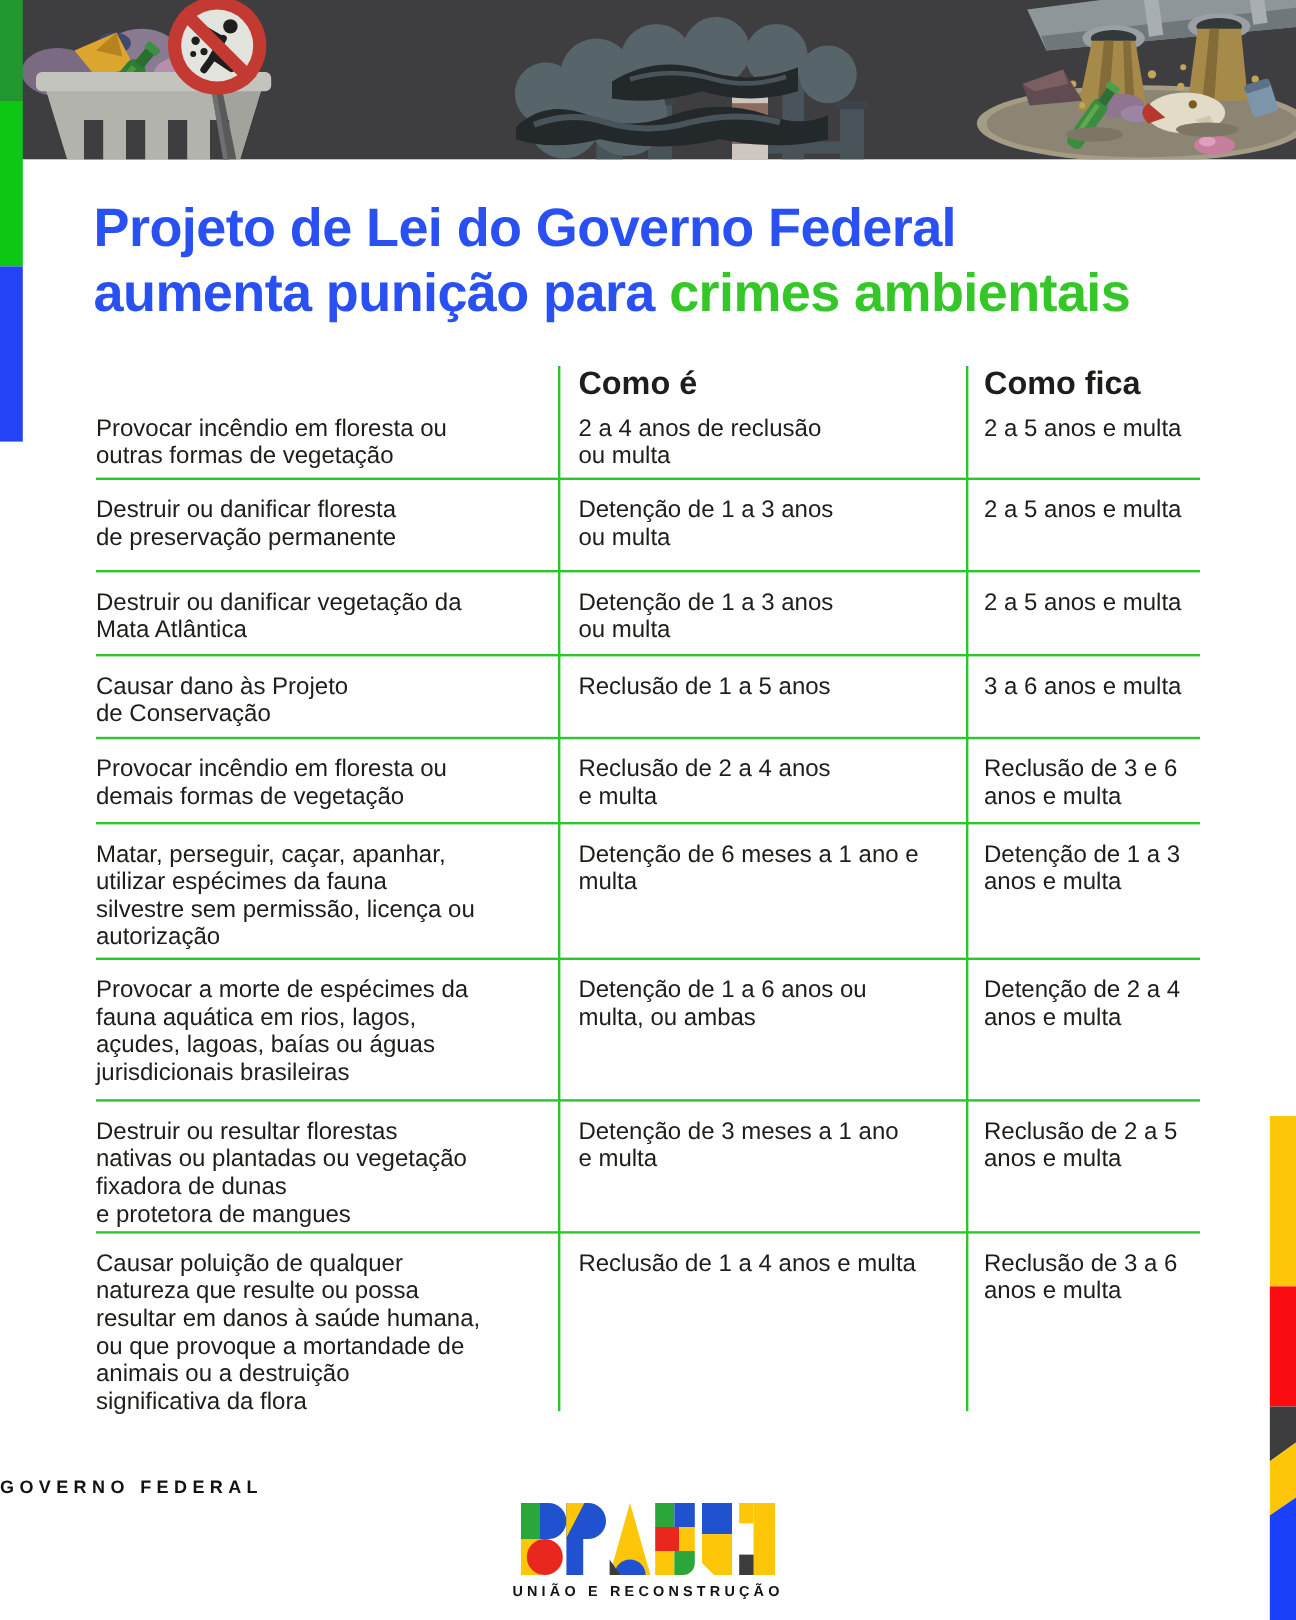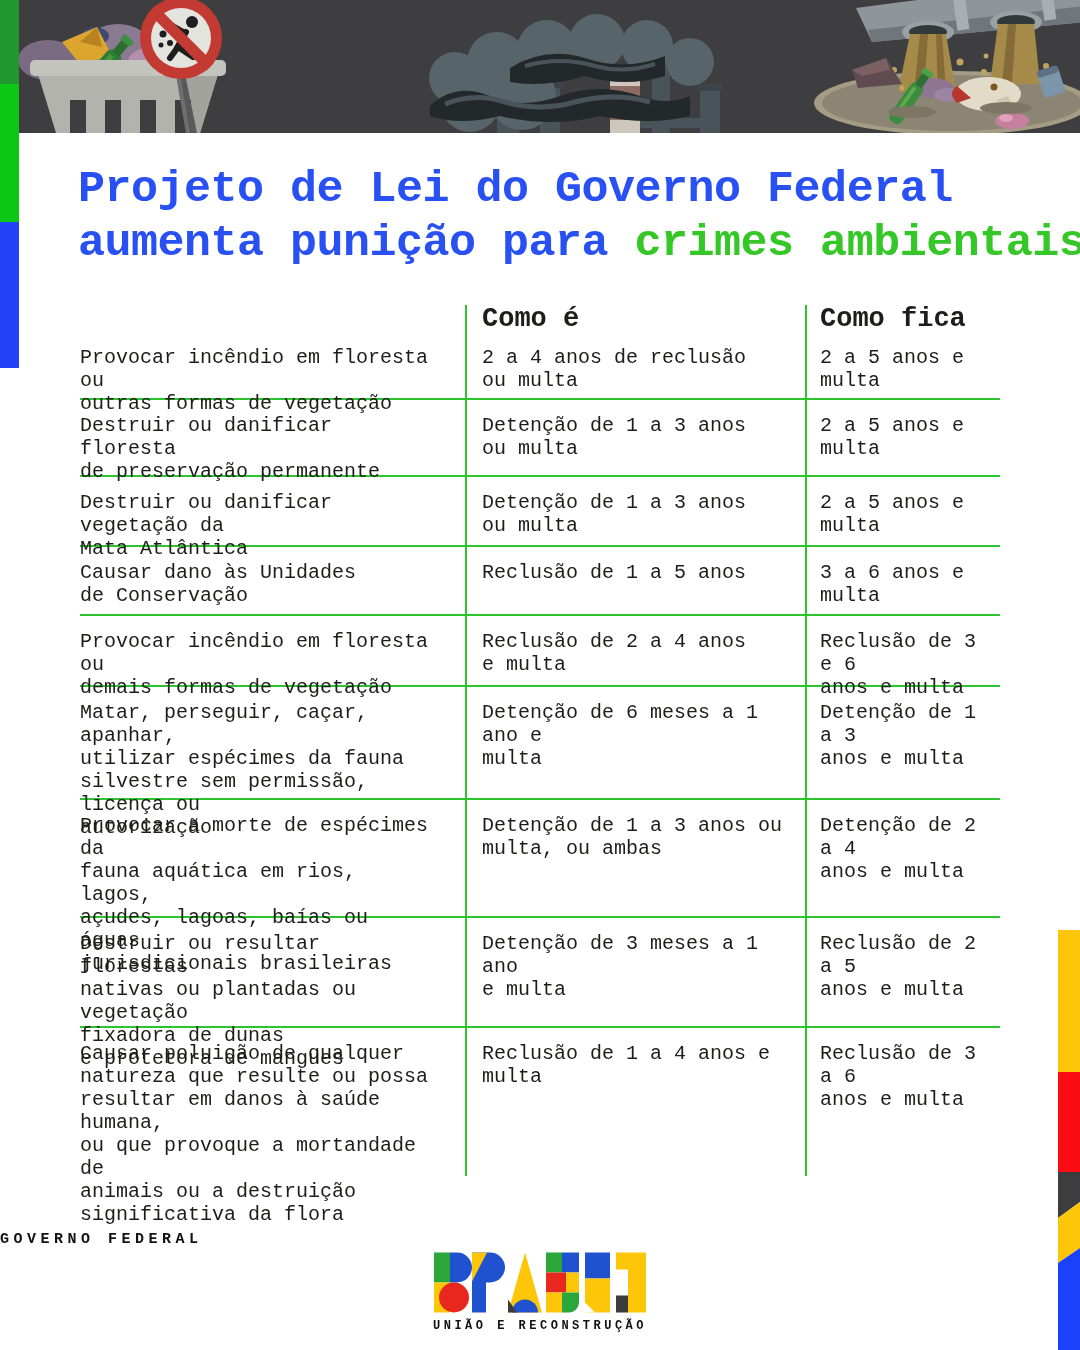--- a/index.html
+++ b/index.html
@@ -1,17 +1,17 @@
 <!DOCTYPE html>
 <html><head>
 <meta charset="utf-8">
 <style>
   html,body{margin:0;padding:0;background:#888;}
   .page{position:relative;width:1080px;height:1350px;background:#ffffff;overflow:hidden;
-        font-family:Liberation Mono, monospace;margin:0 auto;}
+        font-family:Liberation Sans, sans-serif;margin:0 auto;}
   
   .hdr{position:absolute;left:0;top:0;width:1080px;height:133px;}
   
   .bar{position:absolute;}
   .bar-l1{left:0;top:0;width:19px;height:84px;background:#21982f;z-index:5;}
   .bar-l2{left:0;top:84px;width:19px;height:138px;background:#0cc713;z-index:5;}
   .bar-l3{left:0;top:222px;width:19px;height:146px;background:#2443f6;z-index:5;}
   .bar-r{right:0;top:930px;width:22px;height:420px;z-index:5;}
   
   .title{position:absolute;left:78px;top:163px;font-weight:bold;font-size:45px;line-height:54px;
@@ -209,21 +209,21 @@
       <div class="c3 cell">2 a 5 anos e multa</div>
     </div>
     <div class="t-row" style="height:70px">
       <div class="c1 cell">Destruir ou danificar vegetação da
 Mata Atlântica</div>
       <div class="c2 cell">Detenção de 1 a 3 anos
 ou multa</div>
       <div class="c3 cell">2 a 5 anos e multa</div>
     </div>
     <div class="t-row" style="height:69px">
-      <div class="c1 cell">Causar dano às Unidades
+      <div class="c1 cell">Causar dano às Projeto
 de Conservação</div>
       <div class="c2 cell">Reclusão de 1 a 5 anos</div>
       <div class="c3 cell">3 a 6 anos e multa</div>
     </div>
     <div class="t-row" style="height:71px">
       <div class="c1 cell">Provocar incêndio em floresta ou
 demais formas de vegetação</div>
       <div class="c2 cell">Reclusão de 2 a 4 anos
 e multa</div>
       <div class="c3 cell">Reclusão de 3 e 6
@@ -237,21 +237,21 @@
       <div class="c2 cell">Detenção de 6 meses a 1 ano e
 multa</div>
       <div class="c3 cell">Detenção de 1 a 3
 anos e multa</div>
     </div>
     <div class="t-row" style="height:118px">
       <div class="c1 cell">Provocar a morte de espécimes da
 fauna aquática em rios, lagos,
 açudes, lagoas, baías ou águas
 jurisdicionais brasileiras</div>
-      <div class="c2 cell">Detenção de 1 a 3 anos ou
+      <div class="c2 cell">Detenção de 1 a 6 anos ou
 multa, ou ambas</div>
       <div class="c3 cell">Detenção de 2 a 4
 anos e multa</div>
     </div>
     <div class="t-row" style="height:110px">
       <div class="c1 cell">Destruir ou resultar florestas
 nativas ou plantadas ou vegetação
 fixadora de dunas
 e protetora de mangues</div>
       <div class="c2 cell">Detenção de 3 meses a 1 ano

